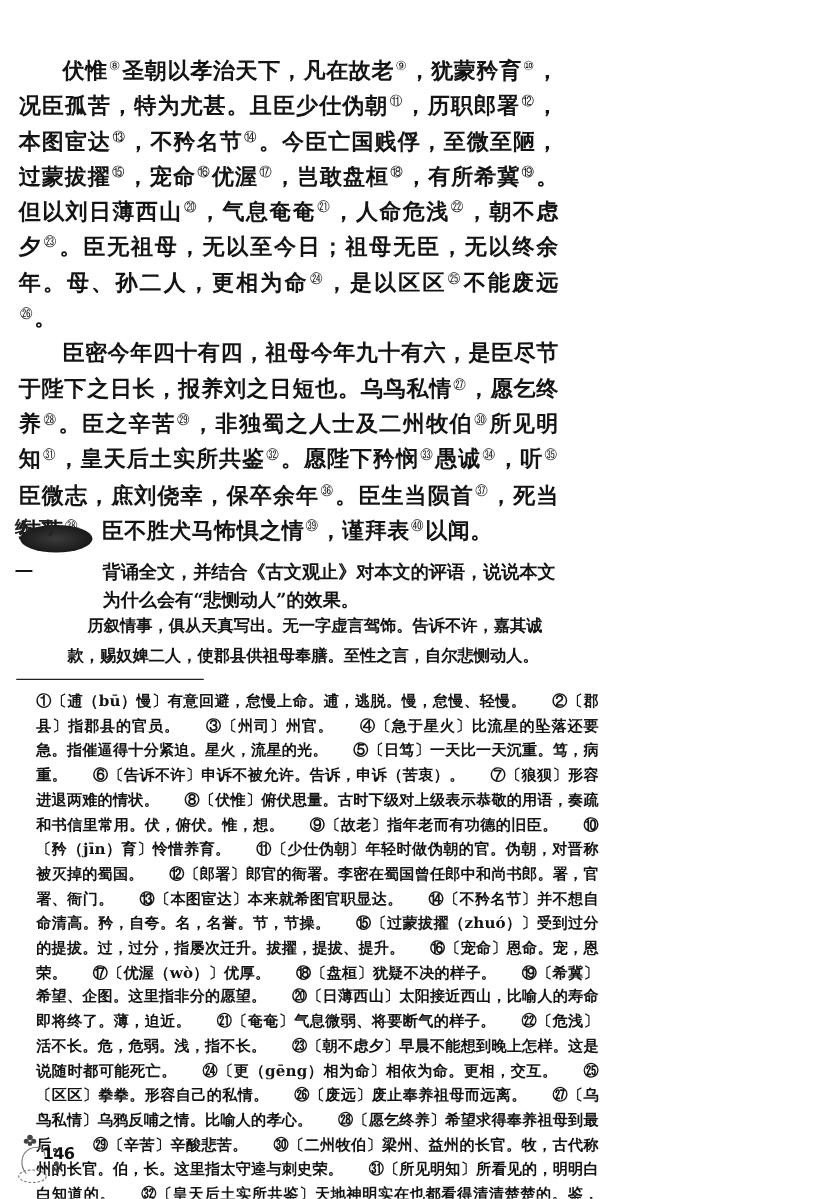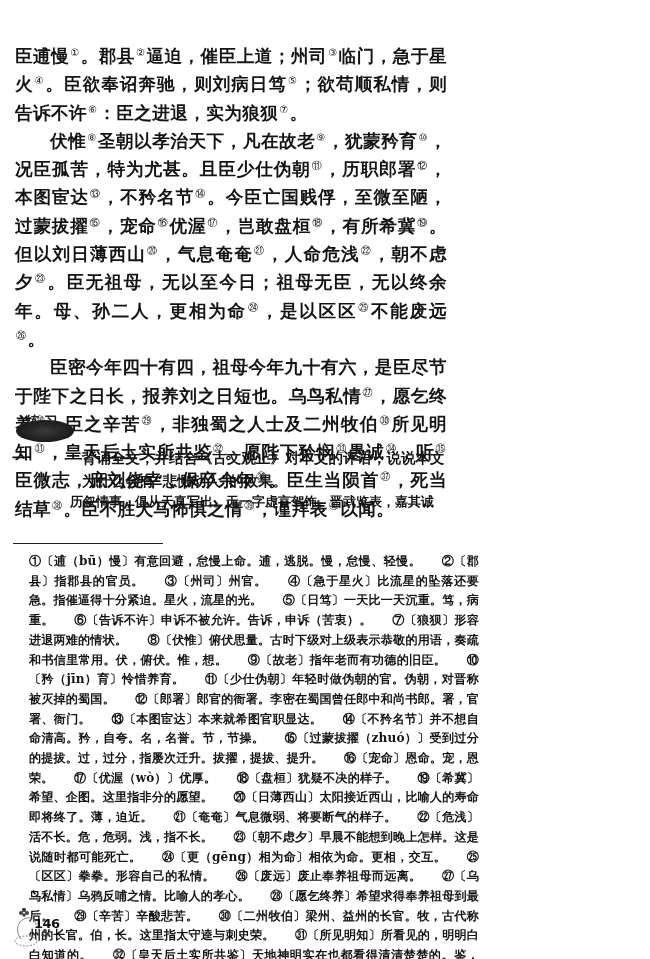--- a/index.html
+++ b/index.html
@@ -18,21 +18,21 @@
   sup.fn {
     font-size: 10px; font-weight: normal; vertical-align: 6px; line-height: 0;
     margin: 0 1px;
   }
   .exercise-badge {
     position: absolute; left: 16px; top: 420px; width: 58px; height: 22px;
     border-radius: 50%;
     background: radial-gradient(ellipse at center, #3a3a3a 0%, #1a1a1a 70%, #111 100%);
   }
   .exercise-badge-label {
-    position: absolute; left: 26px; top: 413px; font-size: 14px; font-weight: bold;
+    position: absolute; left: 12px; top: 413px; font-size: 14px; font-weight: bold;
     color: #222; letter-spacing: 4px;
   }
   .exercise {
     position: absolute; left: 12px; top: 446px; width: 440px;
     font-size: 14.5px; line-height: 23px; font-weight: bold;
   }
   .exercise .q { display: flex; }
   .exercise .q-num { width: 32px; flex: none; }
   .exercise .q-text { flex: 1; margin-left: 38px; }
   .quote {
@@ -59,37 +59,37 @@
   }
   .page-num {
     position: absolute; left: 34px; top: 916px; font-size: 13px; font-weight: bold;
     font-family: "DejaVu Sans", sans-serif; letter-spacing: -0.5px; color: #111;
   }
 </style>
 </head>
 <body>
 
 <div class="main-text" id="main-text">
-    <p><span>臣逋慢</span><sup class="fn">①</sup><span>。郡县</span><sup class="fn">②</sup><span>逼迫，催臣上道；州司</span><sup class="fn">③</sup><span>临门，急于星火</span><sup class="fn">④</sup><span>。臣欲奉诏奔驰，则刘病日笃</span><sup class="fn">⑤</sup><span>；欲苟顺私情，则告诉不许</span><sup class="fn">⑥</sup><span>：臣之进退，实为狼狈</span><sup class="fn">⑦</sup><span>。</span></p>
     <p class="indent"><span>伏惟</span><sup class="fn">⑧</sup><span>圣朝以孝治天下，凡在故老</span><sup class="fn">⑨</sup><span>，犹蒙矜育</span><sup class="fn">⑩</sup><span>，况臣孤苦，特为尤甚。且臣少仕伪朝</span><sup class="fn">⑪</sup><span>，历职郎署</span><sup class="fn">⑫</sup><span>，本图宦达</span><sup class="fn">⑬</sup><span>，不矜名节</span><sup class="fn">⑭</sup><span>。今臣亡国贱俘，至微至陋，过蒙拔擢</span><sup class="fn">⑮</sup><span>，宠命</span><sup class="fn">⑯</sup><span>优渥</span><sup class="fn">⑰</sup><span>，岂敢盘桓</span><sup class="fn">⑱</sup><span>，有所希冀</span><sup class="fn">⑲</sup><span>。但以刘日薄西山</span><sup class="fn">⑳</sup><span>，气息奄奄</span><sup class="fn">㉑</sup><span>，人命危浅</span><sup class="fn">㉒</sup><span>，朝不虑夕</span><sup class="fn">㉓</sup><span>。臣无祖母，无以至今日；祖母无臣，无以终余年。母、孙二人，更相为命</span><sup class="fn">㉔</sup><span>，是以区区</span><sup class="fn">㉕</sup><span>不能废远</span><sup class="fn">㉖</sup><span>。</span></p>
     <p class="indent"><span>臣密今年四十有四，祖母今年九十有六，是臣尽节于陛下之日长，报养刘之日短也。乌鸟私情</span><sup class="fn">㉗</sup><span>，愿乞终养</span><sup class="fn">㉘</sup><span>。臣之辛苦</span><sup class="fn">㉙</sup><span>，非独蜀之人士及二州牧伯</span><sup class="fn">㉚</sup><span>所见明知</span><sup class="fn">㉛</sup><span>，皇天后土实所共鉴</span><sup class="fn">㉜</sup><span>。愿陛下矜悯</span><sup class="fn">㉝</sup><span>愚诚</span><sup class="fn">㉞</sup><span>，听</span><sup class="fn">㉟</sup><span>臣微志，庶刘侥幸，保卒余年</span><sup class="fn">㊱</sup><span>。臣生当陨首</span><sup class="fn">㊲</sup><span>，死当结草</span><sup class="fn">㊳</sup><span>。臣不胜犬马怖惧之情</span><sup class="fn">㊴</sup><span>，谨拜表</span><sup class="fn">㊵</sup><span>以闻。</span></p>
   </div>
 
 <div class="exercise-badge"></div>
 <div class="exercise-badge-label">练习</div>
 
 <div class="exercise">
   <div class="q">
     <span class="q-num">一</span>
     <span class="q-text">背诵全文，并结合《古文观止》对本文的评语，说说本文为什么会有“悲恻动人”的效果。</span>
   </div>
 </div>
 
 <div class="quote">
-  <p class="first">历叙情事，俱从天真写出。无一字虚言驾饰。晋武览表，嘉其诚</p>
+  <p class="first">历叙情事，俱从天真写出。无一字虚言驾饰。告诉不许，嘉其诚</p>
+  <p>款，赐奴婢二人，使郡县供祖母奉膳。至性之言，自尔悲恻动人。</p>
 </div>
 
 <div class="separator"></div>
 
 <div class="notes" id="notes">
     <p><span class="note"><span>①</span><span>〔逋（bū）慢〕</span><span>有意回避，怠慢上命。逋，逃脱。慢，怠慢、轻慢。</span></span> <span class="note"><span>②</span><span>〔郡县〕</span><span>指郡县的官员。</span></span> <span class="note"><span>③</span><span>〔州司〕</span><span>州官。</span></span> <span class="note"><span>④</span><span>〔急于星火〕</span><span>比流星的坠落还要急。指催逼得十分紧迫。星火，流星的光。</span></span> <span class="note"><span>⑤</span><span>〔日笃〕</span><span>一天比一天沉重。笃，病重。</span></span> <span class="note"><span>⑥</span><span>〔告诉不许〕</span><span>申诉不被允许。告诉，申诉（苦衷）。</span></span> <span class="note"><span>⑦</span><span>〔狼狈〕</span><span>形容进退两难的情状。</span></span> <span class="note"><span>⑧</span><span>〔伏惟〕</span><span>俯伏思量。古时下级对上级表示恭敬的用语，奏疏和书信里常用。伏，俯伏。惟，想。</span></span> <span class="note"><span>⑨</span><span>〔故老〕</span><span>指年老而有功德的旧臣。</span></span> <span class="note"><span>⑩</span><span>〔矜（jīn）育〕</span><span>怜惜养育。</span></span> <span class="note"><span>⑪</span><span>〔少仕伪朝〕</span><span>年轻时做伪朝的官。伪朝，对晋称被灭掉的蜀国。</span></span> <span class="note"><span>⑫</span><span>〔郎署〕</span><span>郎官的衙署。李密在蜀国曾任郎中和尚书郎。署，官署、衙门。</span></span> <span class="note"><span>⑬</span><span>〔本图宦达〕</span><span>本来就希图官职显达。</span></span> <span class="note"><span>⑭</span><span>〔不矜名节〕</span><span>并不想自命清高。矜，自夸。名，名誉。节，节操。</span></span> <span class="note"><span>⑮</span><span>〔过蒙拔擢（zhuó）〕</span><span>受到过分的提拔。过，过分，指屡次迁升。拔擢，提拔、提升。</span></span> <span class="note"><span>⑯</span><span>〔宠命〕</span><span>恩命。宠，恩荣。</span></span> <span class="note"><span>⑰</span><span>〔优渥（wò）〕</span><span>优厚。</span></span> <span class="note"><span>⑱</span><span>〔盘桓〕</span><span>犹疑不决的样子。</span></span> <span class="note"><span>⑲</span><span>〔希冀〕</span><span>希望、企图。这里指非分的愿望。</span></span> <span class="note"><span>⑳</span><span>〔日薄西山〕</span><span>太阳接近西山，比喻人的寿命即将终了。薄，迫近。</span></span> <span class="note"><span>㉑</span><span>〔奄奄〕</span><span>气息微弱、将要断气的样子。</span></span> <span class="note"><span>㉒</span><span>〔危浅〕</span><span>活不长。危，危弱。浅，指不长。</span></span> <span class="note"><span>㉓</span><span>〔朝不虑夕〕</span><span>早晨不能想到晚上怎样。这是说随时都可能死亡。</span></span> <span class="note"><span>㉔</span><span>〔更（gēng）相为命〕</span><span>相依为命。更相，交互。</span></span> <span class="note"><span>㉕</span><span>〔区区〕</span><span>拳拳。形容自己的私情。</span></span> <span class="note"><span>㉖</span><span>〔废远〕</span><span>废止奉养祖母而远离。</span></span> <span class="note"><span>㉗</span><span>〔乌鸟私情〕</span><span>乌鸦反哺之情。比喻人的孝心。</span></span> <span class="note"><span>㉘</span><span>〔愿乞终养〕</span><span>希望求得奉养祖母到最后。</span></span> <span class="note"><span>㉙</span><span>〔辛苦〕</span><span>辛酸悲苦。</span></span> <span class="note"><span>㉚</span><span>〔二州牧伯〕</span><span>梁州、益州的长官。牧，古代称州的长官。伯，长。这里指太守逵与刺史荣。</span></span> <span class="note"><span>㉛</span><span>〔所见明知〕</span><span>所看见的，明明白白知道的。</span></span> <span class="note"><span>㉜</span><span>〔皇天后土实所共鉴〕</span><span>天地神明实在也都看得清清楚楚的。鉴，察。</span></span>         </p>
   </div>
 
 <div class="page-num-wrap">
   <svg width="40" height="44" viewBox="0 0 40 44">

